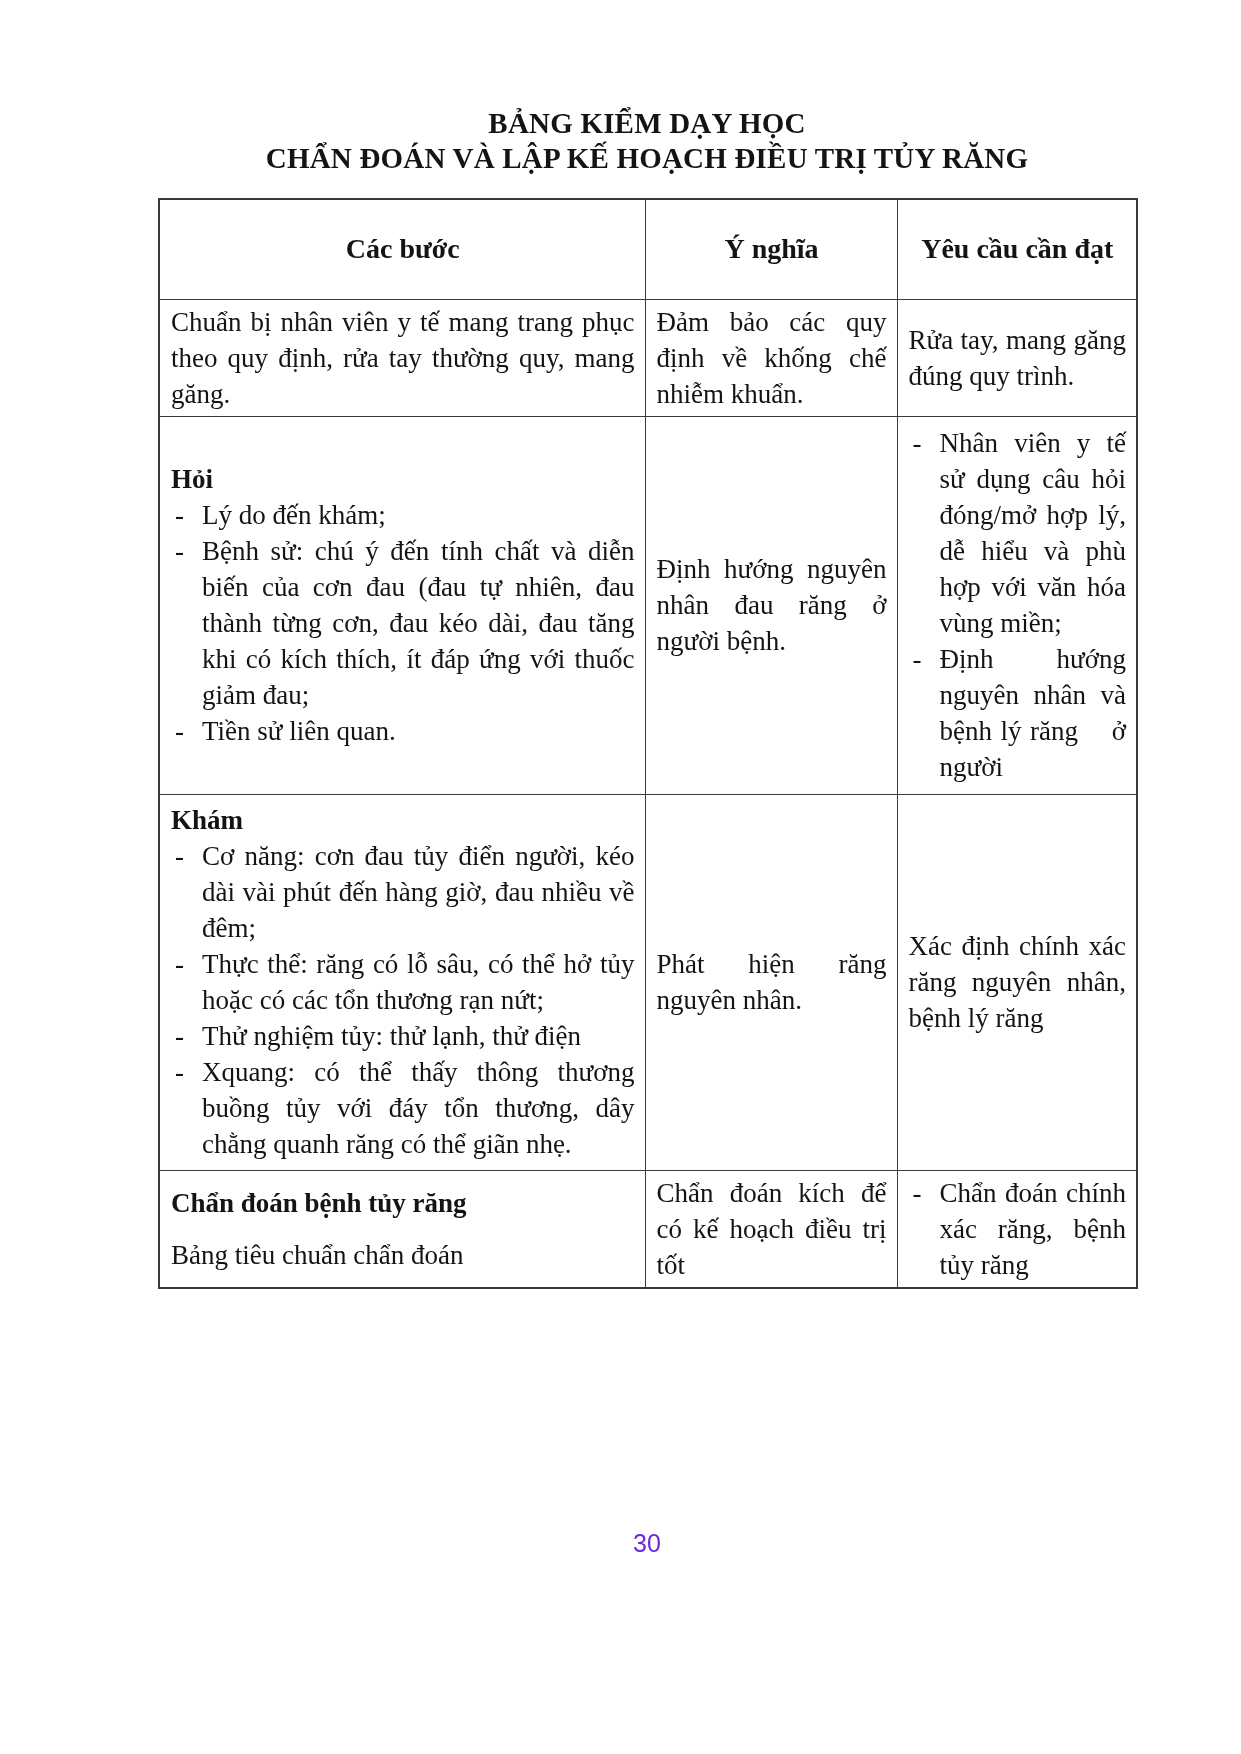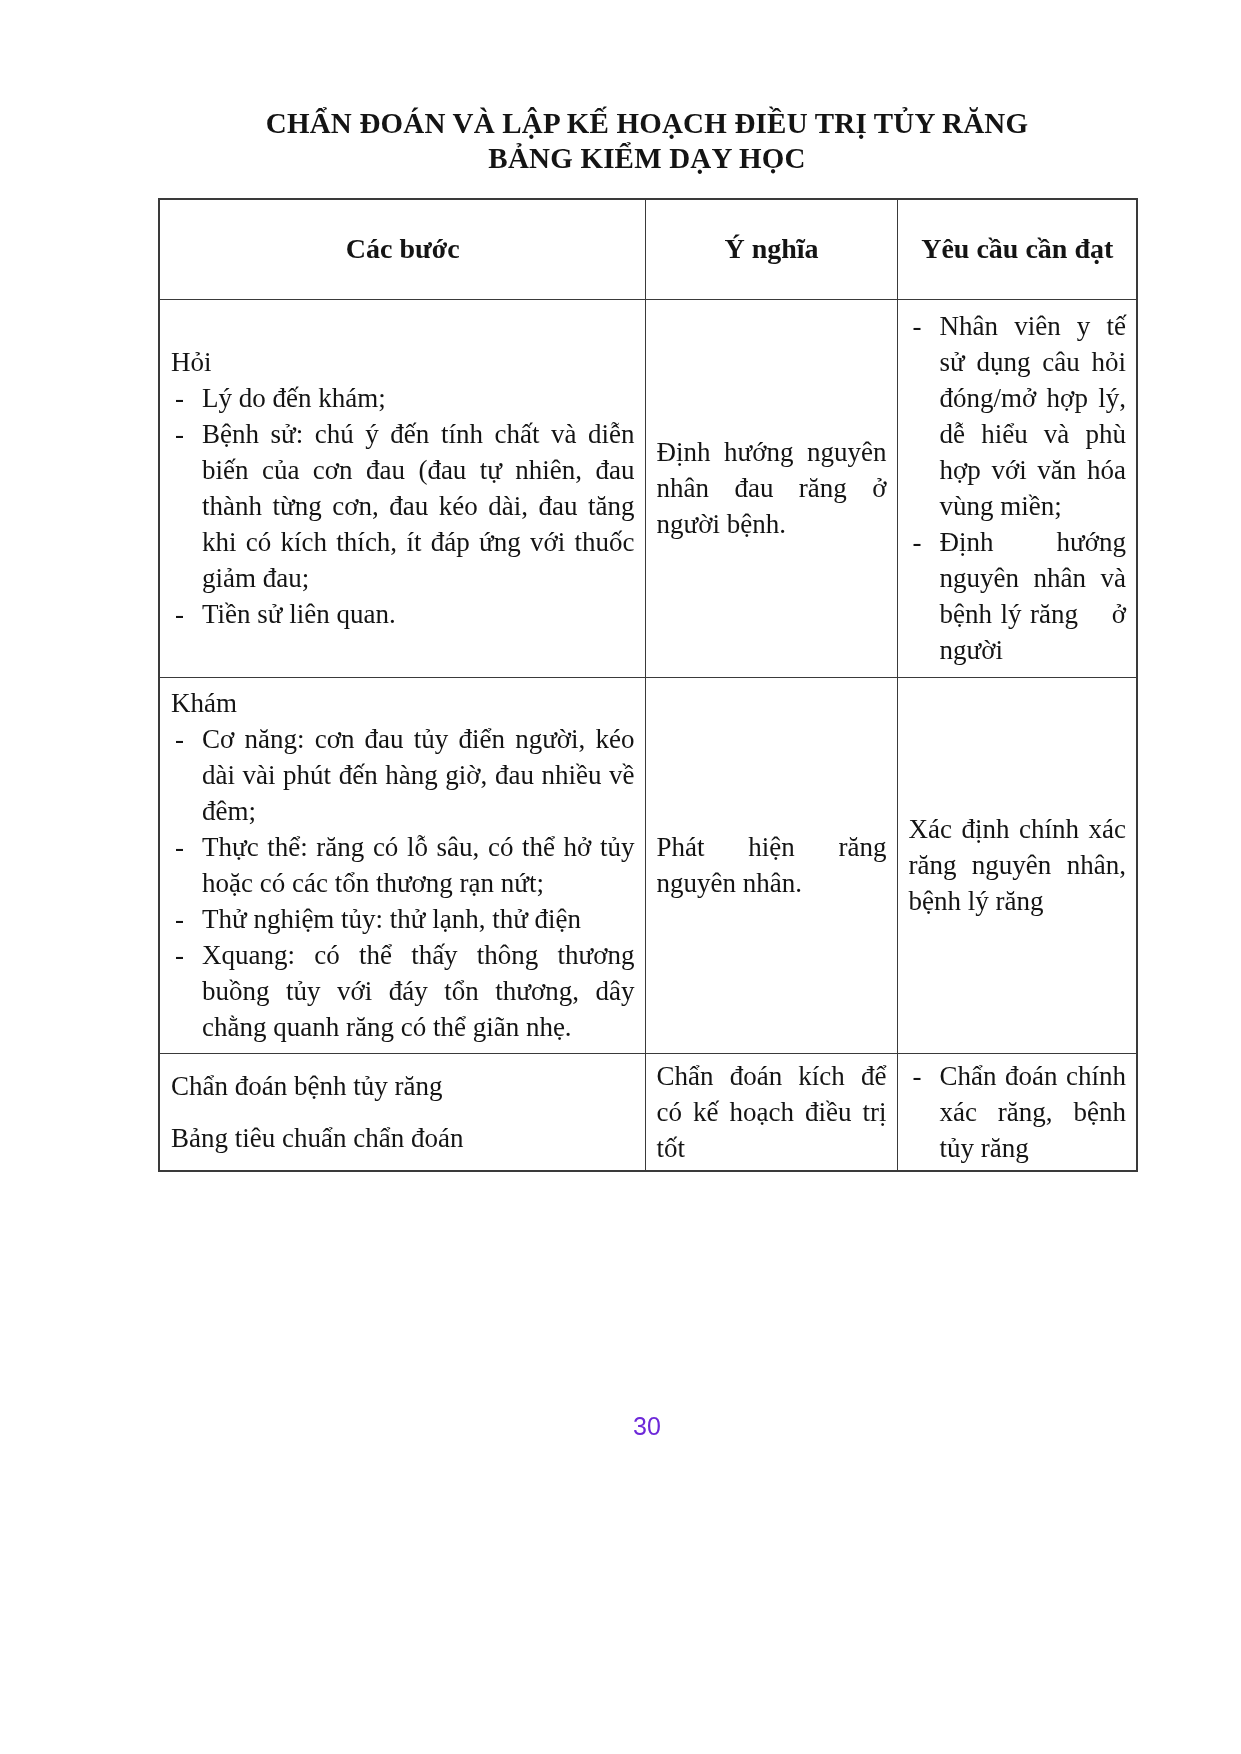--- a/index.html
+++ b/index.html
@@ -39,56 +39,67 @@
   }
   th { font-weight:bold; text-align:center; height:100px; font-size:28px;font-family:Liberation Serif, serif; }
   td { text-align:justify; }
   tr.r1 td { height:106px; }
   tr.r2 td { height:146px; }
   tr.r3 td { height:378px; }
   tr.r4 td { height:376px; }
   tr.r5 td { height:110px; }
   .li { padding-left:31px; position:relative; }
   .li::before { content:"-"; position:absolute; left:4px; top:0; }
-  .bold { font-weight:normal; }
+  .bold { font-weight:bold; }
   .sub { margin-top:16px; }
   .pagenum {
     width:978px;
     text-align:center;
     margin-top:240px;
     font-family:"Liberation Sans","DejaVu Sans",sans-serif;
     font-size:25px;
     color:#6d28d9;
   }
 </style>
 </head>
 <body>
 
 <div class="page">
 
   <div class="doc-title">
+    <div>BẢNG KIỂM DẠY HỌC</div>
     <div>CHẨN ĐOÁN VÀ LẬP KẾ HOẠCH ĐIỀU TRỊ TỦY RĂNG</div>
-    <div>BẢNG KIỂM DẠY HỌC</div>
   </div>
 
   <table class="checklist">
     <colgroup>
         <col class="c1">
         <col class="c2">
         <col class="c3">
       </colgroup>
     <thead>
       <tr>
         <th>Các bước</th>
         <th>Ý nghĩa</th>
         <th>Yêu cầu cần đạt</th>
       </tr>
     </thead>
     <tbody>
 
+      <tr class="r1">
+        <td>
+          <div>Chuẩn bị nhân viên y tế mang trang phục theo quy định, rửa tay thường quy, mang găng.</div>
+        </td>
+        <td>
+          <div>Đảm bảo các quy định về khống chế nhiễm khuẩn.</div>
+        </td>
+        <td>
+          <div>Rửa tay, mang găng đúng quy trình.</div>
+        </td>
+      </tr>
 
 
       <tr class="r3">
         <td>
           <div class="bold">Hỏi</div>
           <div class="li">Lý do đến khám;</div>
           <div class="li">Bệnh sử: chú ý đến tính chất và diễn biến của cơn đau (đau tự nhiên, đau thành từng cơn, đau kéo dài, đau tăng khi có kích thích, ít đáp ứng với thuốc giảm đau;</div>
           <div class="li">Tiền sử liên quan.</div>
         </td>
         <td>

